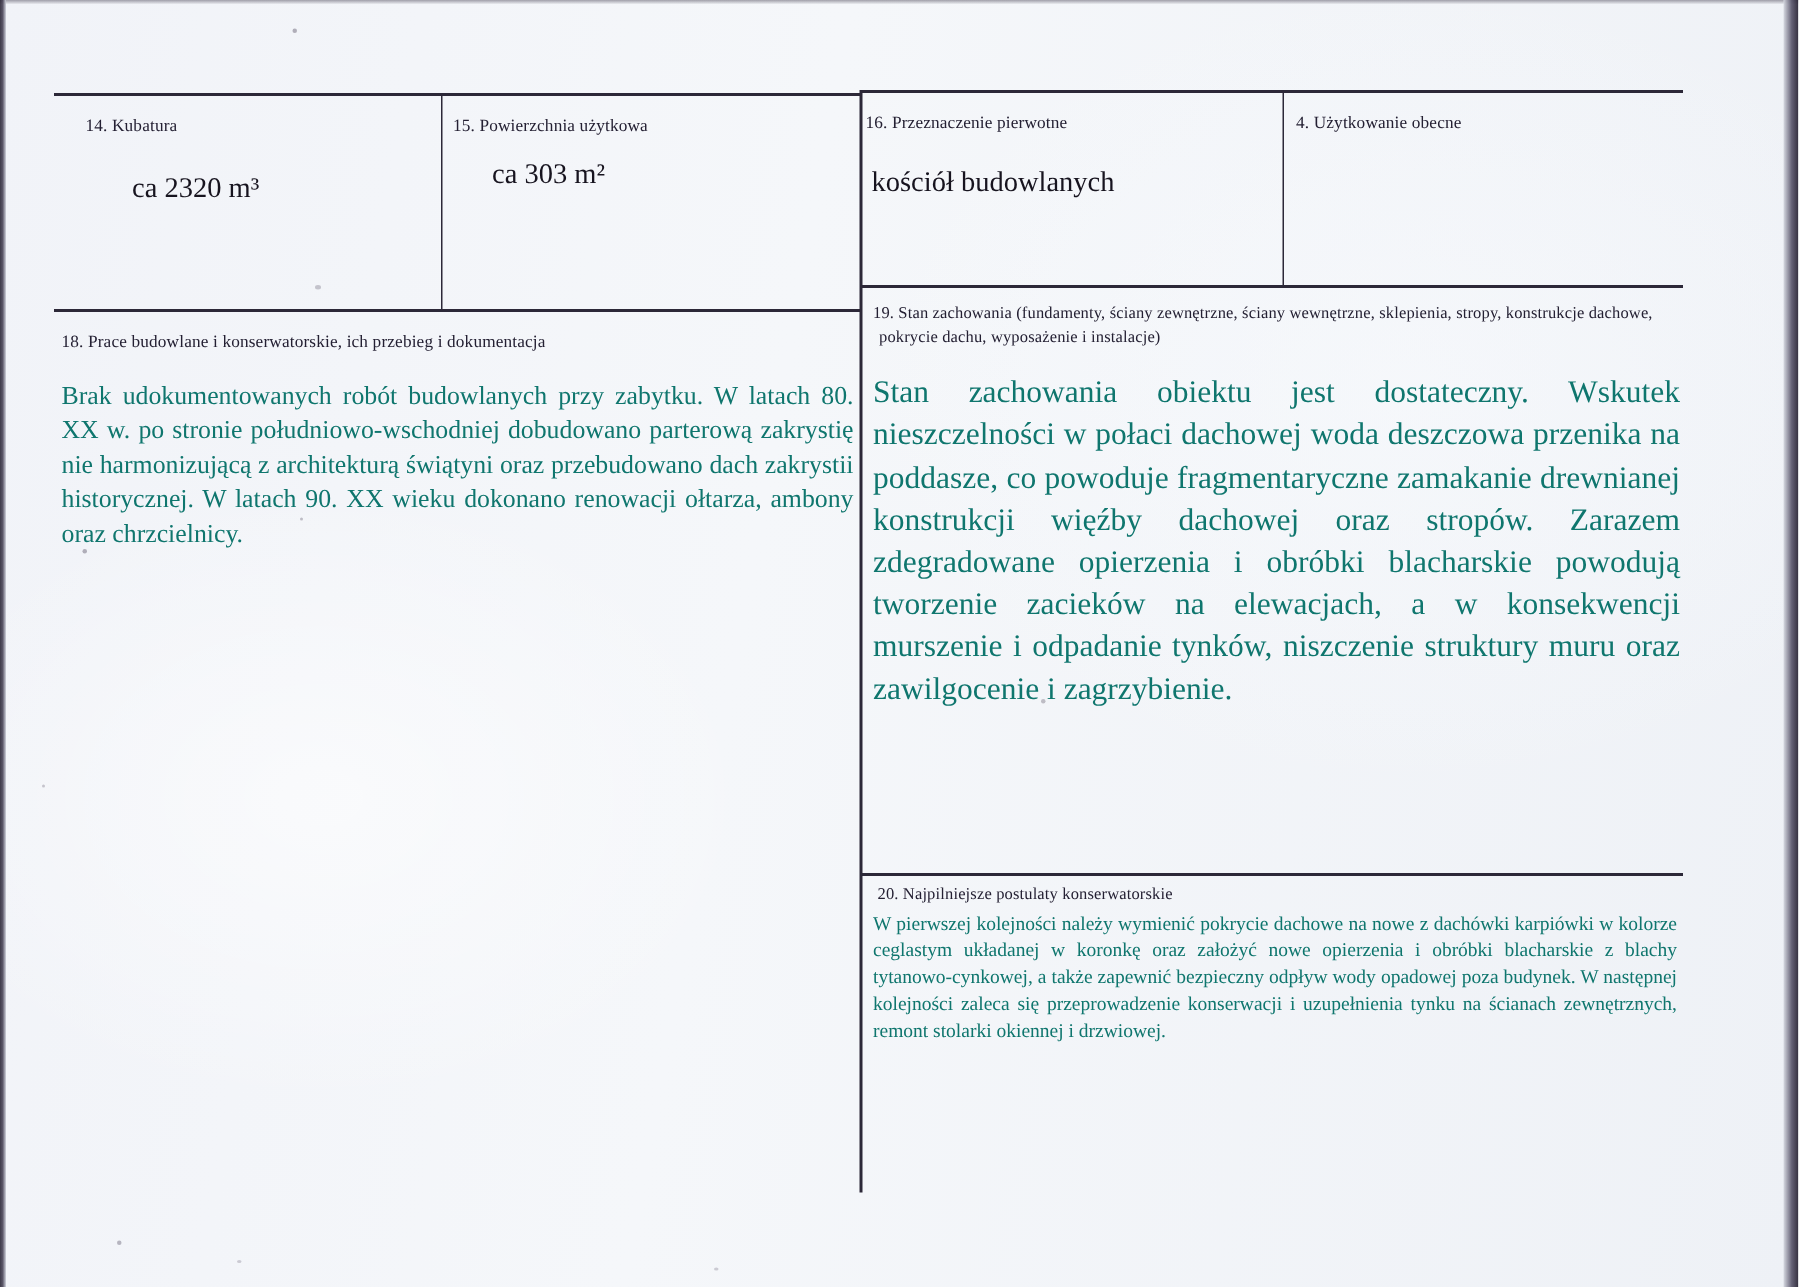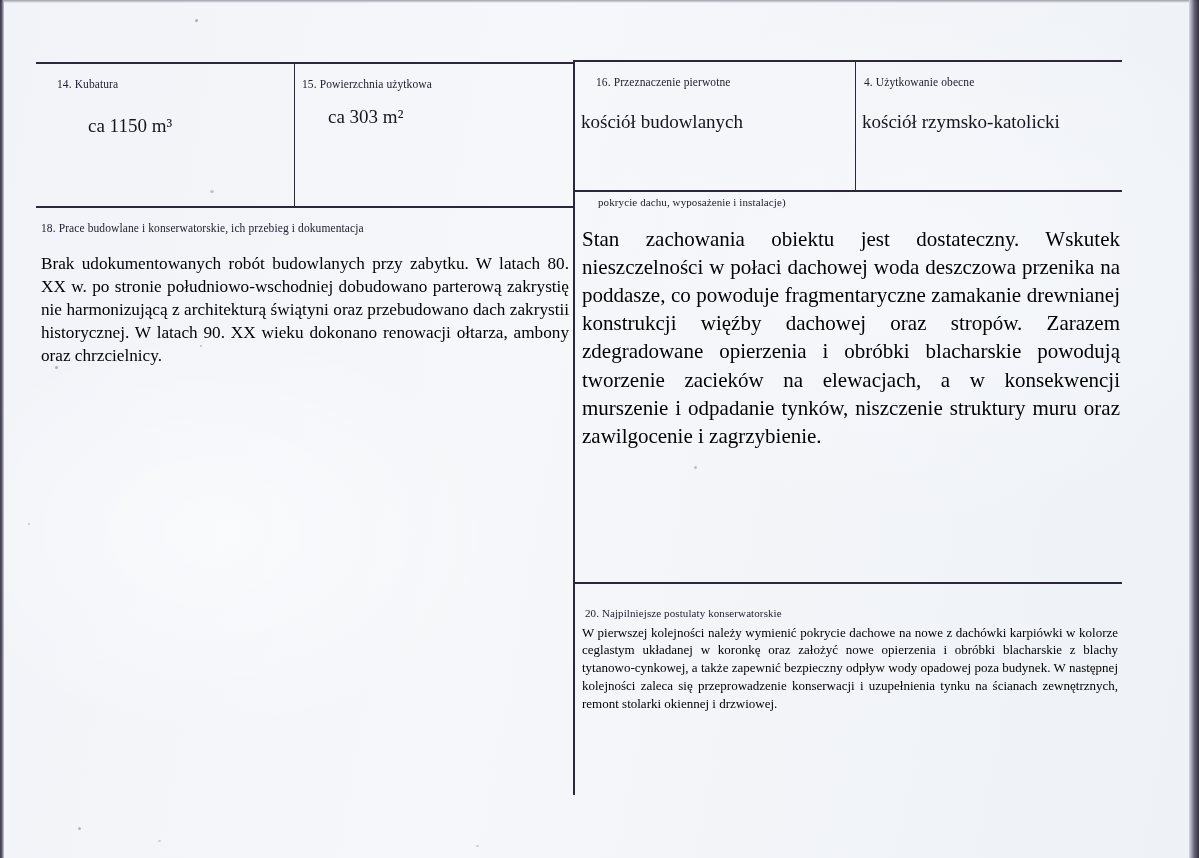--- a/index.html
+++ b/index.html
@@ -81,21 +81,21 @@
   .field-value {
     font-family: "Liberation Serif", "DejaVu Serif", serif;
     font-size: 19px;
     color: #17141f;
     line-height: 1.3;
   }
   .body-text {
     font-family: "Liberation Serif", "DejaVu Serif", serif;
     font-size: 17.2px;
     line-height: 1.34;
-    color: #000000;
+    color: #0f766e;
     text-align: justify;
     text-justify: inter-word;
     hyphens: manual;
   }
   .body-text.b19 {
     font-size: 21px;
     line-height: 1.345;
   }
   .body-text.b20 {
     font-size: 13px;
@@ -132,50 +132,50 @@
   <div class="rule v" style="left:573px; top:60px; height:735px;"></div>
 
   <div class="rule h" style="left:36px; top:206px; width:538px;"></div>
 
   <div class="rule h" style="left:574px; top:190px; width:548px;"></div>
 
   <div class="rule h" style="left:574px; top:582px; width:548px;"></div>
 
   <div class="cell" style="left:36px; top:66px; width:256px; height:140px;">
     <div class="field-label" style="margin-left:21px; margin-top:11px;">14. Kubatura</div>
-    <div class="field-value" style="margin-left:52px; margin-top:22px;">ca 1150 m³</div>
+    <div class="field-value" style="margin-left:52px; margin-top:22px;">ca 2320 m³</div>
   </div>
 
   <div class="cell" style="left:296px; top:66px; width:243px; height:140px;">
     <div class="field-label" style="margin-left:6px; margin-top:11px;">15. Powierzchnia użytkowa</div>
     <div class="field-value" style="margin-left:32px; margin-top:13px;">ca 303 m²</div>
   </div>
 
   <div class="cell" style="left:576px; top:64px; width:278px; height:126px;">
-    <div class="field-label" style="margin-left:20px; margin-top:11px;">16.  Przeznaczenie pierwotne</div>
+    <div class="field-label" style="margin-left:1px; margin-top:11px;">16.  Przeznaczenie pierwotne</div>
     <div class="field-value" style="margin-left:5px; margin-top:20px;">kościół budowlanych</div>
   </div>
 
   <div class="cell" style="left:857px; top:64px; width:265px; height:126px;">
     <div class="field-label" style="margin-left:7px; margin-top:11px;">4.  Użytkowanie obecne</div>
-    <div class="field-value" style="margin-left:5px; margin-top:20px;">kościół rzymsko-katolicki</div>
   </div>
 
   <div class="cell" style="left:36px; top:210px; width:534px; height:580px;">
     <div class="field-label" style="margin-left:5px; margin-top:11px;">18. Prace budowlane i konserwatorskie, ich przebieg i dokumentacja</div>
     <div class="body-text" style="margin-left:5px; margin-top:16px; width:528px;">Brak udokumentowanych robót budowlanych przy zabytku. W latach 80. XX w. po stronie południowo-wschodniej dobudowano parterową zakrystię nie harmonizującą z architekturą świątyni oraz przebudowano dach zakrystii historycznej. W latach 90. XX wieku dokonano renowacji ołtarza, ambony oraz chrzcielnicy.</div>
   </div>
 
   <div class="cell" style="left:576px; top:194px; width:546px; height:382px;">
-    <div class="field-label sm" style="margin-left:22px; margin-top:1px;">pokrycie dachu, wyposażenie i instalacje)</div>
+    <div class="field-label sm" style="margin-left:6px; margin-top:8px;">19. Stan zachowania (fundamenty, ściany zewnętrzne, ściany wewnętrzne, sklepienia, stropy, konstrukcje dachowe,</div>
+    <div class="field-label sm" style="margin-left:10px; margin-top:1px;">pokrycie dachu, wyposażenie i instalacje)</div>
     <div class="body-text b19" style="margin-left:6px; margin-top:15px; width:538px;">Stan zachowania obiektu jest dostateczny. Wskutek nieszczelności w połaci dachowej woda deszczowa przenika na poddasze, co powoduje fragmentaryczne zamakanie drewnianej konstrukcji więźby dachowej oraz stropów. Zarazem zdegradowane opierzenia i obróbki blacharskie powodują tworzenie zacieków na elewacjach, a w konsekwencji murszenie i odpadanie tynków, niszczenie struktury muru oraz zawilgocenie i zagrzybienie.</div>
   </div>
 
   <div class="cell" style="left:576px; top:586px; width:546px; height:205px;">
-    <div class="field-label sm" style="margin-left:9px; margin-top:20px;">20.  Najpilniejsze postulaty konserwatorskie</div>
+    <div class="field-label sm" style="margin-left:9px; margin-top:3px;">20.  Najpilniejsze postulaty konserwatorskie</div>
     <div class="body-text b20" style="margin-left:6px; margin-top:3px; width:536px;">W pierwszej kolejności należy wymienić pokrycie dachowe na nowe z dachówki karpiówki w kolorze ceglastym układanej w koronkę oraz założyć nowe opierzenia i obróbki blacharskie z blachy tytanowo-cynkowej, a także zapewnić bezpieczny odpływ wody opadowej poza budynek. W następnej kolejności zaleca się przeprowadzenie konserwacji i uzupełnienia tynku na ścianach zewnętrznych, remont stolarki okiennej i drzwiowej.</div>
   </div>
 
   <div class="speck" style="left:195px; top:19px; width:3px; height:3px;"></div>
   <div class="speck" style="left:210px; top:190px; width:4px; height:3px; opacity:.35;"></div>
   <div class="speck" style="left:55px; top:366px; width:3px; height:3px;"></div>
   <div class="speck" style="left:200px; top:345px; width:2px; height:2px; opacity:.4;"></div>
   <div class="speck" style="left:694px; top:466px; width:3px; height:3px; opacity:.4;"></div>
   <div class="speck" style="left:28px; top:523px; width:2px; height:2px; opacity:.35;"></div>
   <div class="speck" style="left:78px; top:827px; width:3px; height:3px; opacity:.45;"></div>

